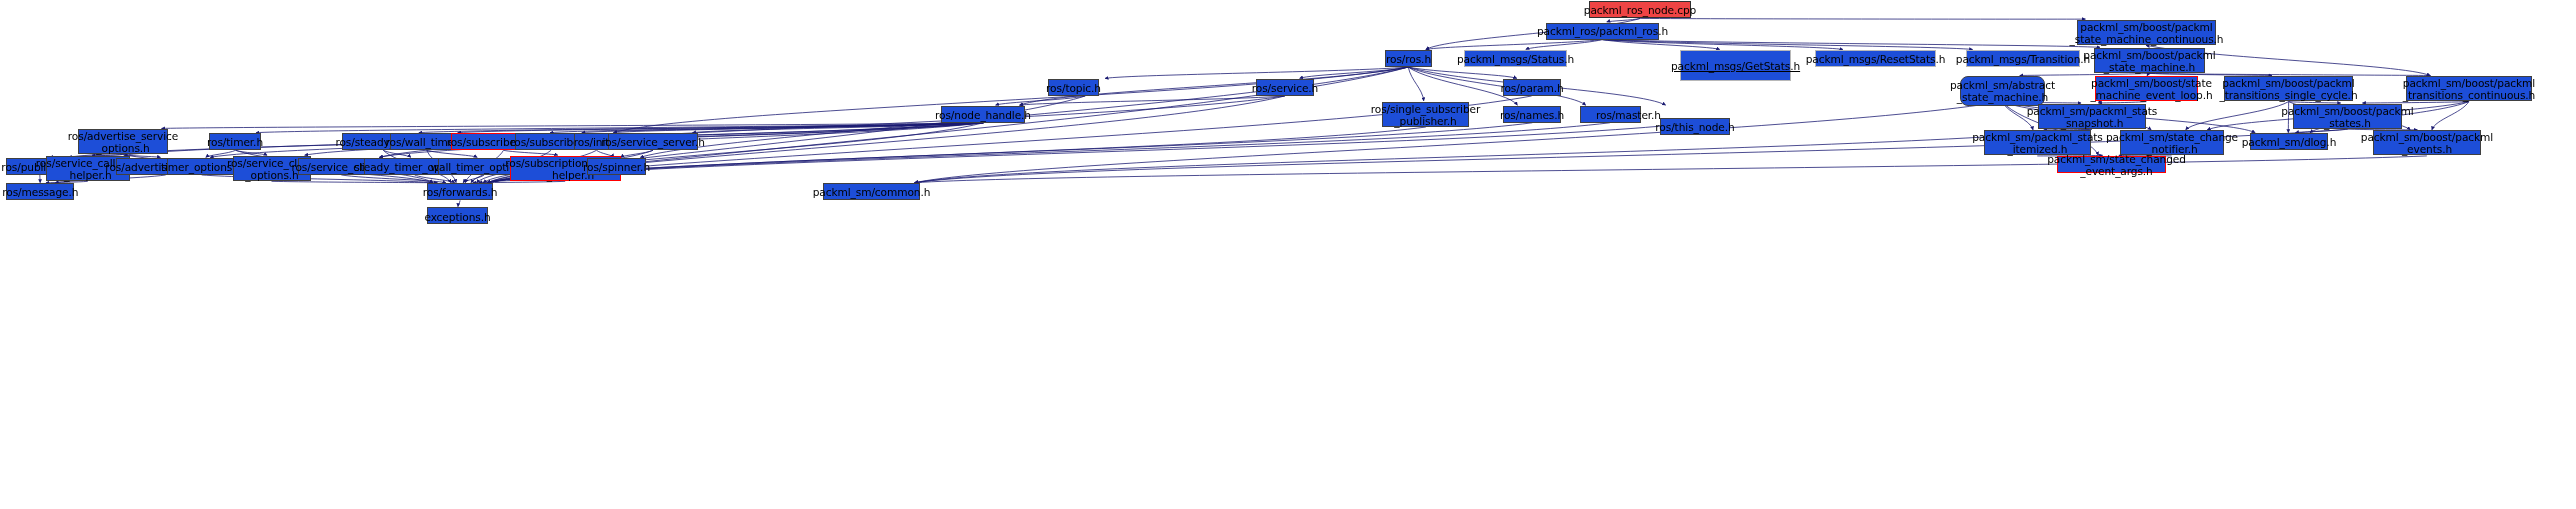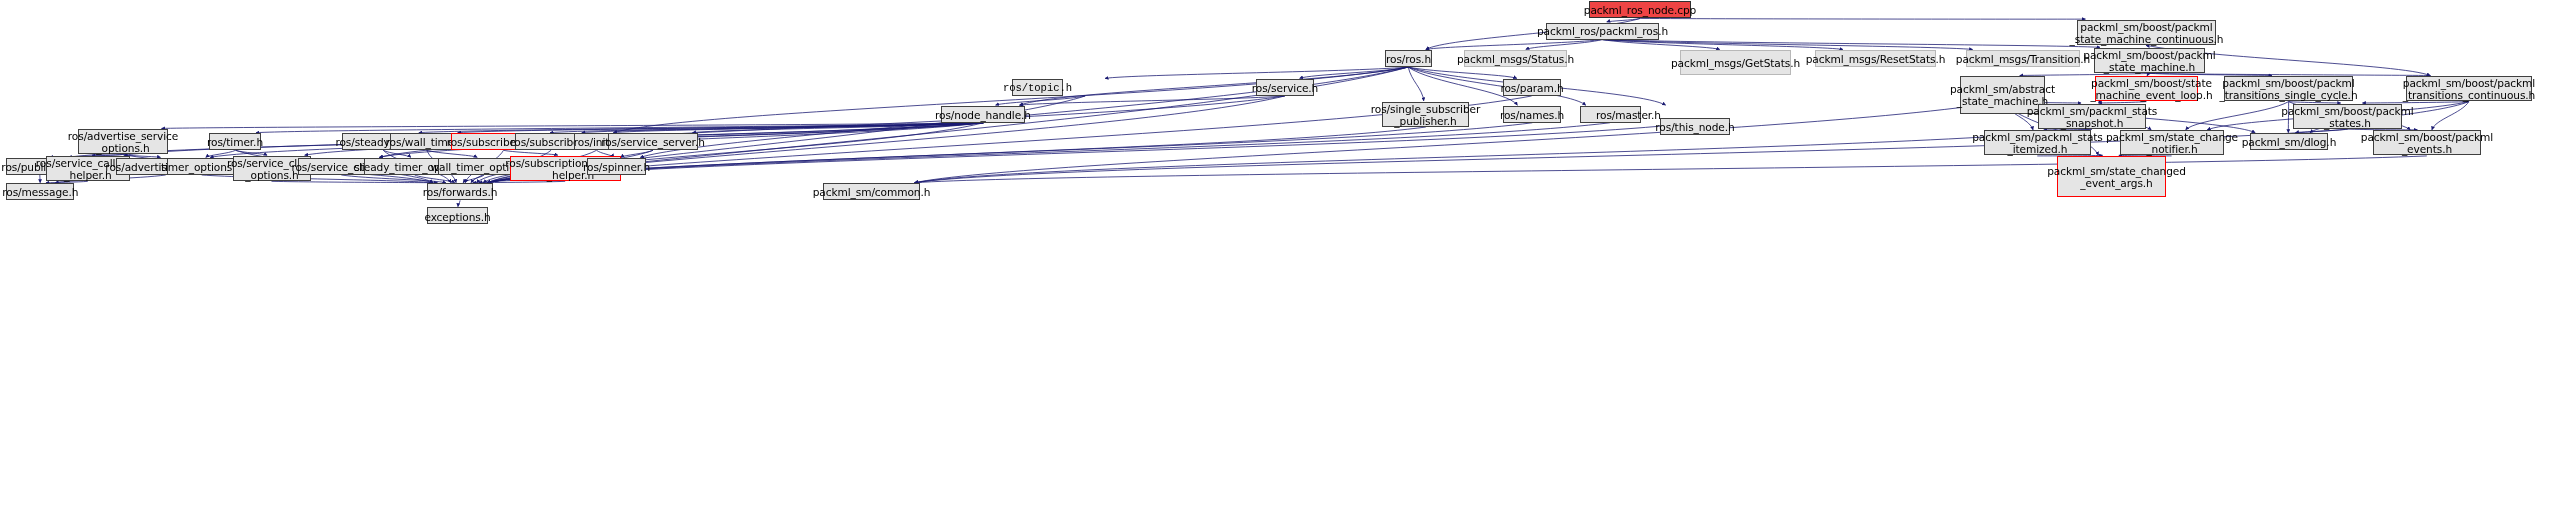--- a/index.html
+++ b/index.html
@@ -24,21 +24,21 @@
     height: 510px;
     pointer-events: none;
   }
   .node {
     position: absolute;
     box-sizing: border-box;
     display: flex;
     align-items: center;
     justify-content: center;
     text-align: center;
-    background: #e5e5e5;
+    background: #1d4ed8;
     border: 0.7px solid #404040;
     color: #000000;
     font-size: 10.6px;
     line-height: 12px;
     white-space: pre;
     letter-spacing: -0.1px;
     z-index: 5;
   }
   .node.root {
     background: #ef4444;
@@ -170,29 +170,29 @@
       <path d="M 3079.5 221 C 3063.792 221, 3012.18 221, 3004.7 220" fill="none" stroke="#191970" stroke-width="1.1" marker-end="url(#arrow)"></path>
       <path d="M 3441.5 221 C 3043.49 237.38, 1511.45 244.4, 1297 259" fill="none" stroke="#191970" stroke-width="1.1" marker-end="url(#arrow)"></path>
     </svg>
   <div id="node-layer">
       <div class="node root" style="left: 1589px; top: 1.4px; width: 102px; height: 17px;"><span class="node-label">packml_ros_node.cpp</span></div>
       <div class="node" style="left: 1546px; top: 22.6px; width: 113px; height: 17px;"><span class="node-label">packml_ros/packml_ros.h</span></div>
       <div class="node" style="left: 2077px; top: 20px; width: 139px; height: 25.4px;"><span class="node-label">packml_sm/boost/packml
 _state_machine_continuous.h</span></div>
       <div class="node" style="left: 1385px; top: 50px; width: 47px; height: 17px;"><span class="node-label">ros/ros.h</span></div>
       <div class="node grey-border" style="left: 1464px; top: 50px; width: 103px; height: 17px;"><span class="node-label">packml_msgs/Status.h</span></div>
-      <div class="node grey-border" style="left: 1680px; top: 50px; width: 111px; height: 25px;"><span class="node-label">packml_msgs/GetStats.h</span></div>
+      <div class="node grey-border" style="left: 1680px; top: 50px; width: 111px; height: 31px; text-decoration: underline;"><span class="node-label">packml_msgs/GetStats.h</span></div>
       <div class="node grey-border" style="left: 1815px; top: 50px; width: 121px; height: 17px;"><span class="node-label">packml_msgs/ResetStats.h</span></div>
       <div class="node grey-border" style="left: 1966px; top: 50px; width: 114px; height: 17px;"><span class="node-label">packml_msgs/Transition.h</span></div>
       <div class="node" style="left: 2094px; top: 48px; width: 111px; height: 25.4px;"><span class="node-label">packml_sm/boost/packml
 _state_machine.h</span></div>
-      <div class="node" style="left: 1012px; top: 79px; width: 51px; height: 17px; font-family: Liberation Mono, monospace;"><span class="node-label">ros/topic.h</span></div>
+      <div class="node" style="left: 1048px; top: 79px; width: 51px; height: 17px;"><span class="node-label">ros/topic.h</span></div>
       <div class="node" style="left: 1256px; top: 79px; width: 58px; height: 17px;"><span class="node-label">ros/service.h</span></div>
       <div class="node" style="left: 1503px; top: 79px; width: 58px; height: 17px;"><span class="node-label">ros/param.h</span></div>
-      <div class="node" style="left: 1960px; top: 76px; width: 85px; height: 38px;"><span class="node-label">packml_sm/abstract
+      <div class="node" style="left: 1960px; top: 76px; width: 85px; height: 30px; border-radius: 8px;"><span class="node-label">packml_sm/abstract
 _state_machine.h</span></div>
       <div class="node red" style="left: 2095px; top: 76px; width: 103px; height: 25.4px;"><span class="node-label">packml_sm/boost/state
 _machine_event_loop.h</span></div>
       <div class="node" style="left: 2224px; top: 76px; width: 129px; height: 25.4px;"><span class="node-label">packml_sm/boost/packml
 _transitions_single_cycle.h</span></div>
       <div class="node" style="left: 2406px; top: 76px; width: 126px; height: 25.4px;"><span class="node-label">packml_sm/boost/packml
 _transitions_continuous.h</span></div>
       <div class="node" style="left: 941px; top: 106px; width: 84px; height: 17px;"><span class="node-label">ros/node_handle.h</span></div>
       <div class="node" style="left: 1382px; top: 102px; width: 87px; height: 25.4px;"><span class="node-label">ros/single_subscriber
 _publisher.h</span></div>
@@ -225,21 +225,21 @@
       <div class="node" style="left: 116px; top: 158px; width: 100px; height: 17px;"><span class="node-label">ros/advertise_options.h</span></div>
       <div class="node" style="left: 167px; top: 158px; width: 69px; height: 17px;"><span class="node-label">timer_options.h</span></div>
       <div class="node" style="left: 233px; top: 156px; width: 78px; height: 25.4px;"><span class="node-label">ros/service_client
 _options.h</span></div>
       <div class="node" style="left: 298px; top: 158px; width: 87px; height: 17px;"><span class="node-label">ros/service_client.h</span></div>
       <div class="node" style="left: 364px; top: 158px; width: 102px; height: 17px;"><span class="node-label">steady_timer_options.h</span></div>
       <div class="node" style="left: 438px; top: 158px; width: 92px; height: 17px;"><span class="node-label">wall_timer_options.h</span></div>
       <div class="node red" style="left: 510px; top: 156px; width: 111px; height: 25.4px;"><span class="node-label">ros/subscription_callback
 _helper.h</span></div>
       <div class="node" style="left: 587px; top: 158px; width: 59px; height: 17px;"><span class="node-label">ros/spinner.h</span></div>
-      <div class="node red" style="left: 2057px; top: 156px; width: 109px; height: 41px;"><span class="node-label">packml_sm/state_changed
+      <div class="node red" style="left: 2057px; top: 156px; width: 109px; height: 17px;"><span class="node-label">packml_sm/state_changed
 _event_args.h</span></div>
       <div class="node" style="left: 6.3px; top: 183px; width: 68px; height: 17px;"><span class="node-label">ros/message.h</span></div>
       <div class="node" style="left: 427px; top: 183px; width: 66px; height: 17px;"><span class="node-label">ros/forwards.h</span></div>
       <div class="node" style="left: 823px; top: 183px; width: 97px; height: 17px;"><span class="node-label">packml_sm/common.h</span></div>
       <div class="node" style="left: 427px; top: 207px; width: 61px; height: 17px; align-items: flex-end;"><span class="node-label">exceptions.h</span></div>
     </div>
 </div>
 
 
 </body></html>

